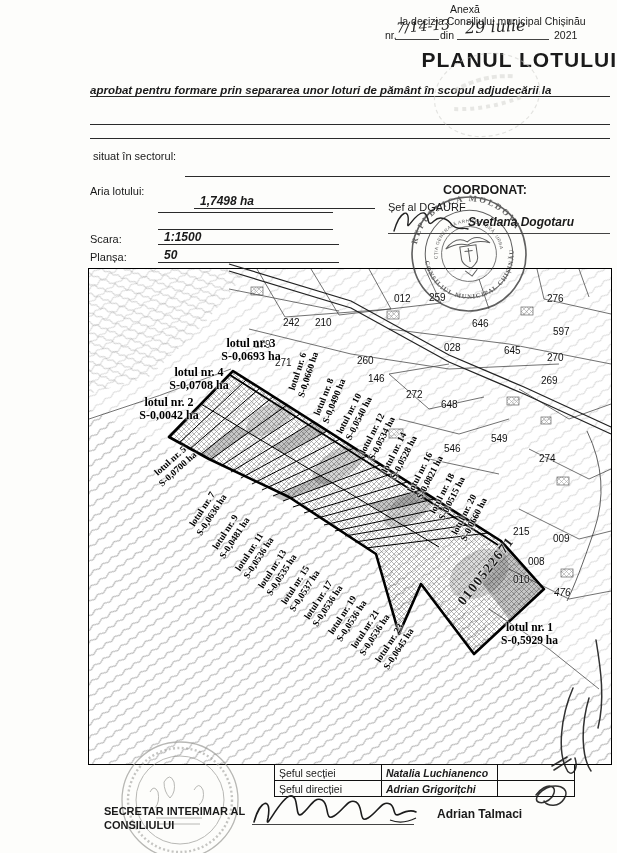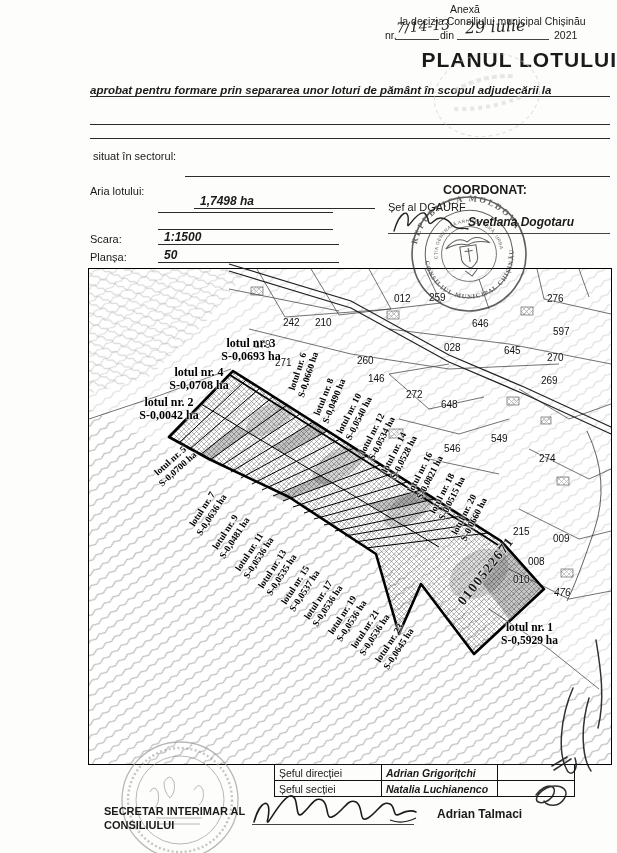--- a/index.html
+++ b/index.html
@@ -299,28 +299,28 @@
     <span class="pnum" style="left:424px;top:257px;">215</span>
     <span class="pnum" style="left:464px;top:264px;">009</span>
     <span class="pnum" style="left:439px;top:287px;">008</span>
     <span class="pnum" style="left:424px;top:305px;">010</span>
     <span class="pnum" style="left:465px;top:318px;font-style:italic;">476</span>
   </div>
 
   <table class="abs ftable">
     <tbody>
         <tr>
+      <td>Șeful secției</td>
+      <td class="nm">Natalia Luchianenco</td>
+      <td></td>
+    </tr>
+    <tr>
       <td style="width:108px;">Șeful direcției</td>
       <td class="nm" style="width:114px;">Adrian Grigorițchi</td>
       <td style="width:79px;"></td>
-    </tr>
-    <tr>
-      <td>Șeful secției</td>
-      <td class="nm">Natalia Luchianenco</td>
-      <td></td>
     </tr>
   </tbody>
     </table>
 
   <svg class="abs noptr" style="left:108px;top:740px;z-index:2;opacity:.7;" width="145" height="113">
     <g fill="none" stroke="#9a9a96">
       <circle cx="72" cy="60" r="58" stroke-width="1.3"></circle>
       <circle cx="72" cy="60" r="44" stroke-width="1"></circle>
       <circle cx="72" cy="60" r="52" stroke-width="2.4" stroke-dasharray="2 2.4" opacity=".8"></circle>
       <path d="M56,42 q6,-10 10,0 q2,10 -4,16 q-6,-6 -6,-16" stroke-width="1"></path>

